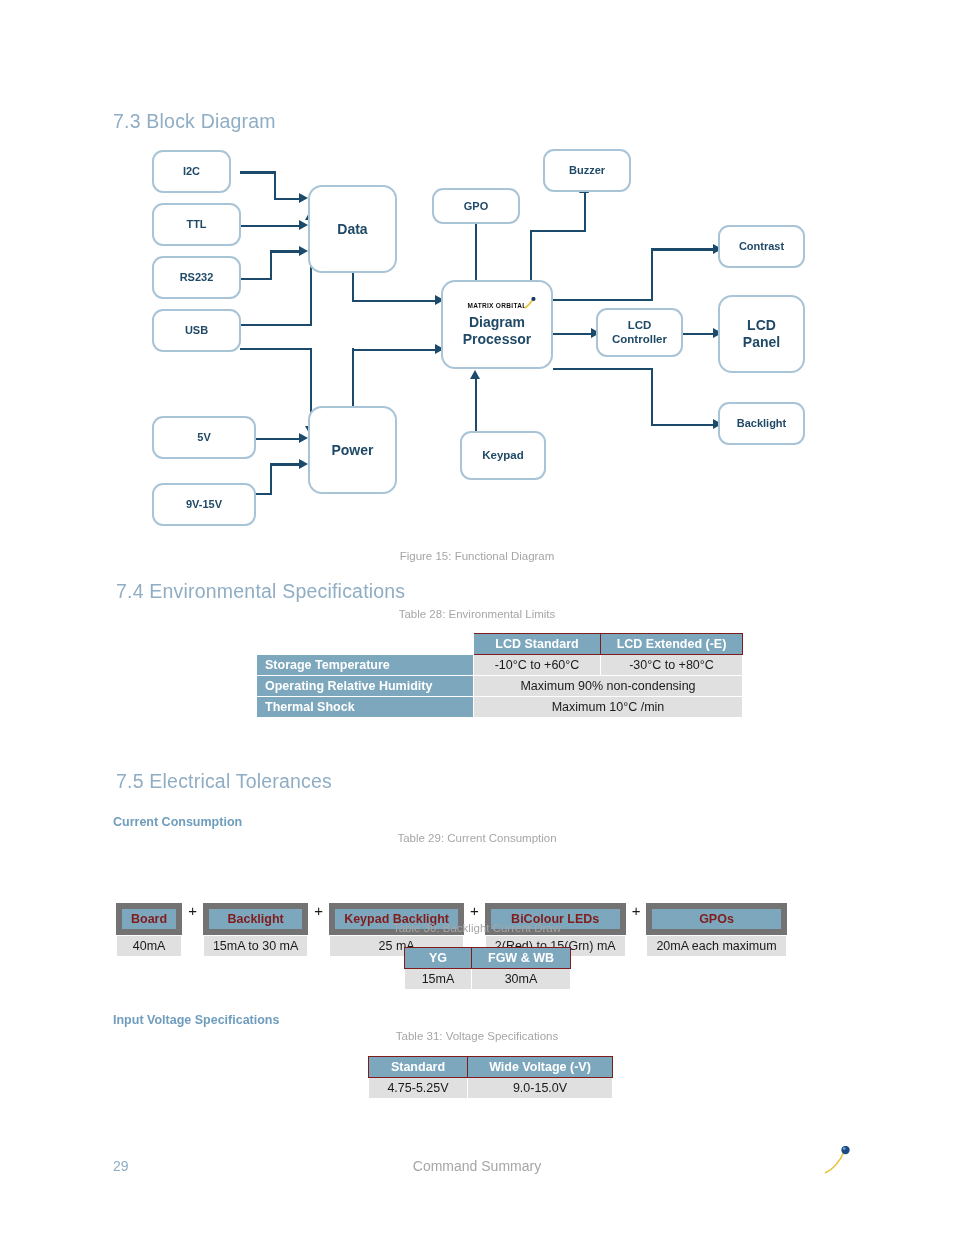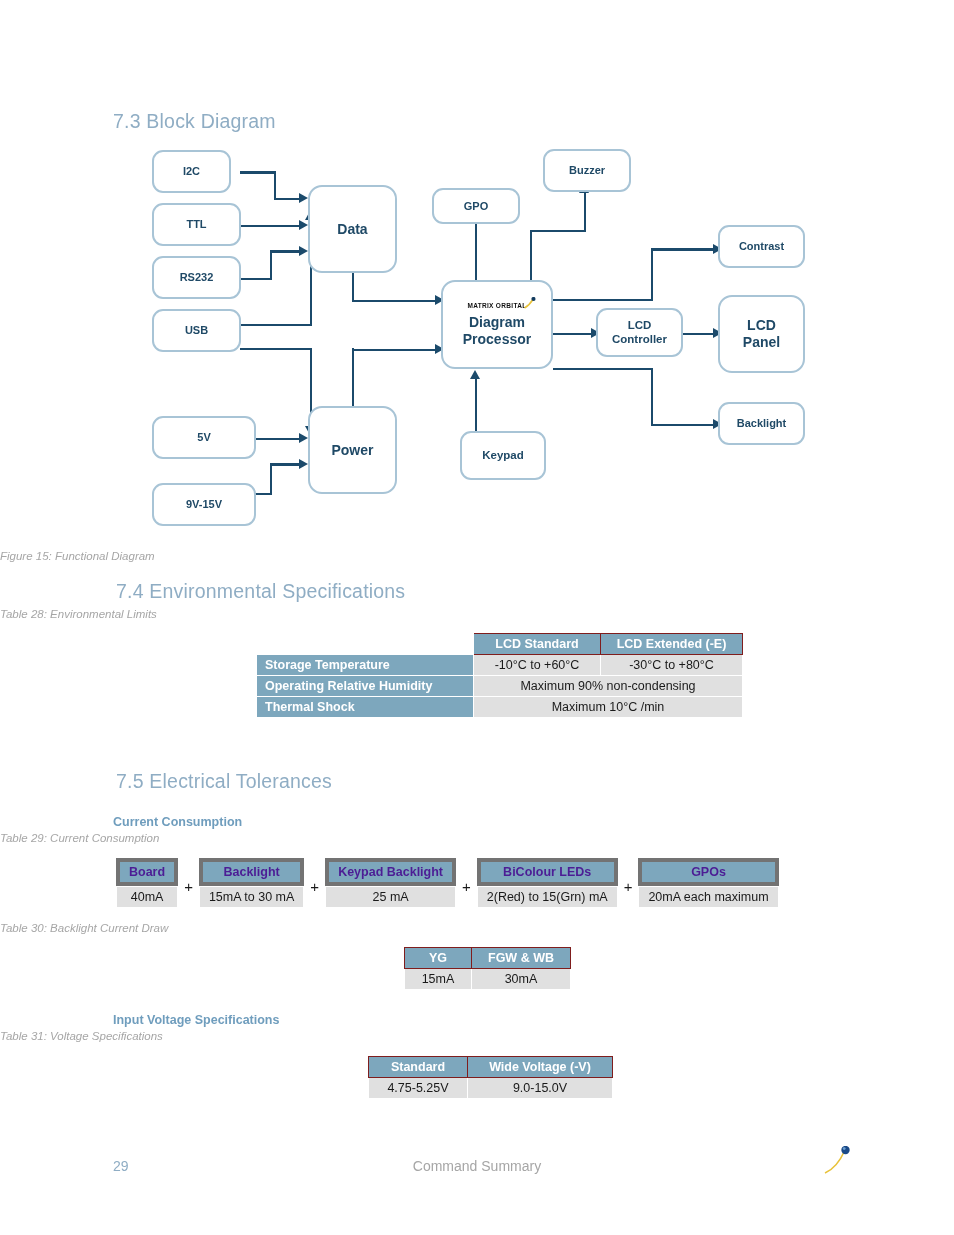--- a/index.html
+++ b/index.html
@@ -26,23 +26,22 @@
   .h3{
     position:absolute;
     font-size:12.5px;
     font-weight:bold;
     color:#6f9dbd;
     white-space:nowrap;
   }
   .caption{
     position:absolute;
     font-size:11.5px;
-    font-style:italic;
     color:#a6a6a6;
-    text-align:left;
+    text-align:center;
     white-space:nowrap;
   }
 
   
   #diagram{position:absolute;left:0;top:135px;width:954px;height:400px;}
   .node{
     position:absolute;
     box-sizing:border-box;
     background:#ffffff;
     border:2.5px solid #a8c4d6;
@@ -94,22 +93,22 @@
     white-space:nowrap;
   }
   .tbl td.rowhead{
     background:#7da7bd;color:#ffffff;font-weight:bold;text-align:left;
   }
 
   
   #cc-strip{position:absolute;left:116px;top:858px;display:flex;align-items:flex-start;}
   .cc-block{display:flex;flex-direction:column;}
   .cc-head{
-    background:#7da7bd;color:#4c1d95;font-weight:bold;font-size:12.5px;
-    text-align:center;padding:3px 9px;border:4px solid #737373;white-space:nowrap;
+    background:#7da7bd;color:#7f1d1d;font-weight:bold;font-size:12.5px;
+    text-align:center;padding:3px 9px;border:6px solid #737373;white-space:nowrap;margin-top:45px;
   }
   .cc-val{
     background:#e0e0e0;color:#1a1a1a;font-size:12.5px;
     text-align:center;padding:3px 9px;border:1px solid #fff;white-space:nowrap;
   }
   .cc-plus{
     font-size:15px;color:#1a1a1a;padding:0 6px;
     align-self:center;margin-top:6px;
   }
 

